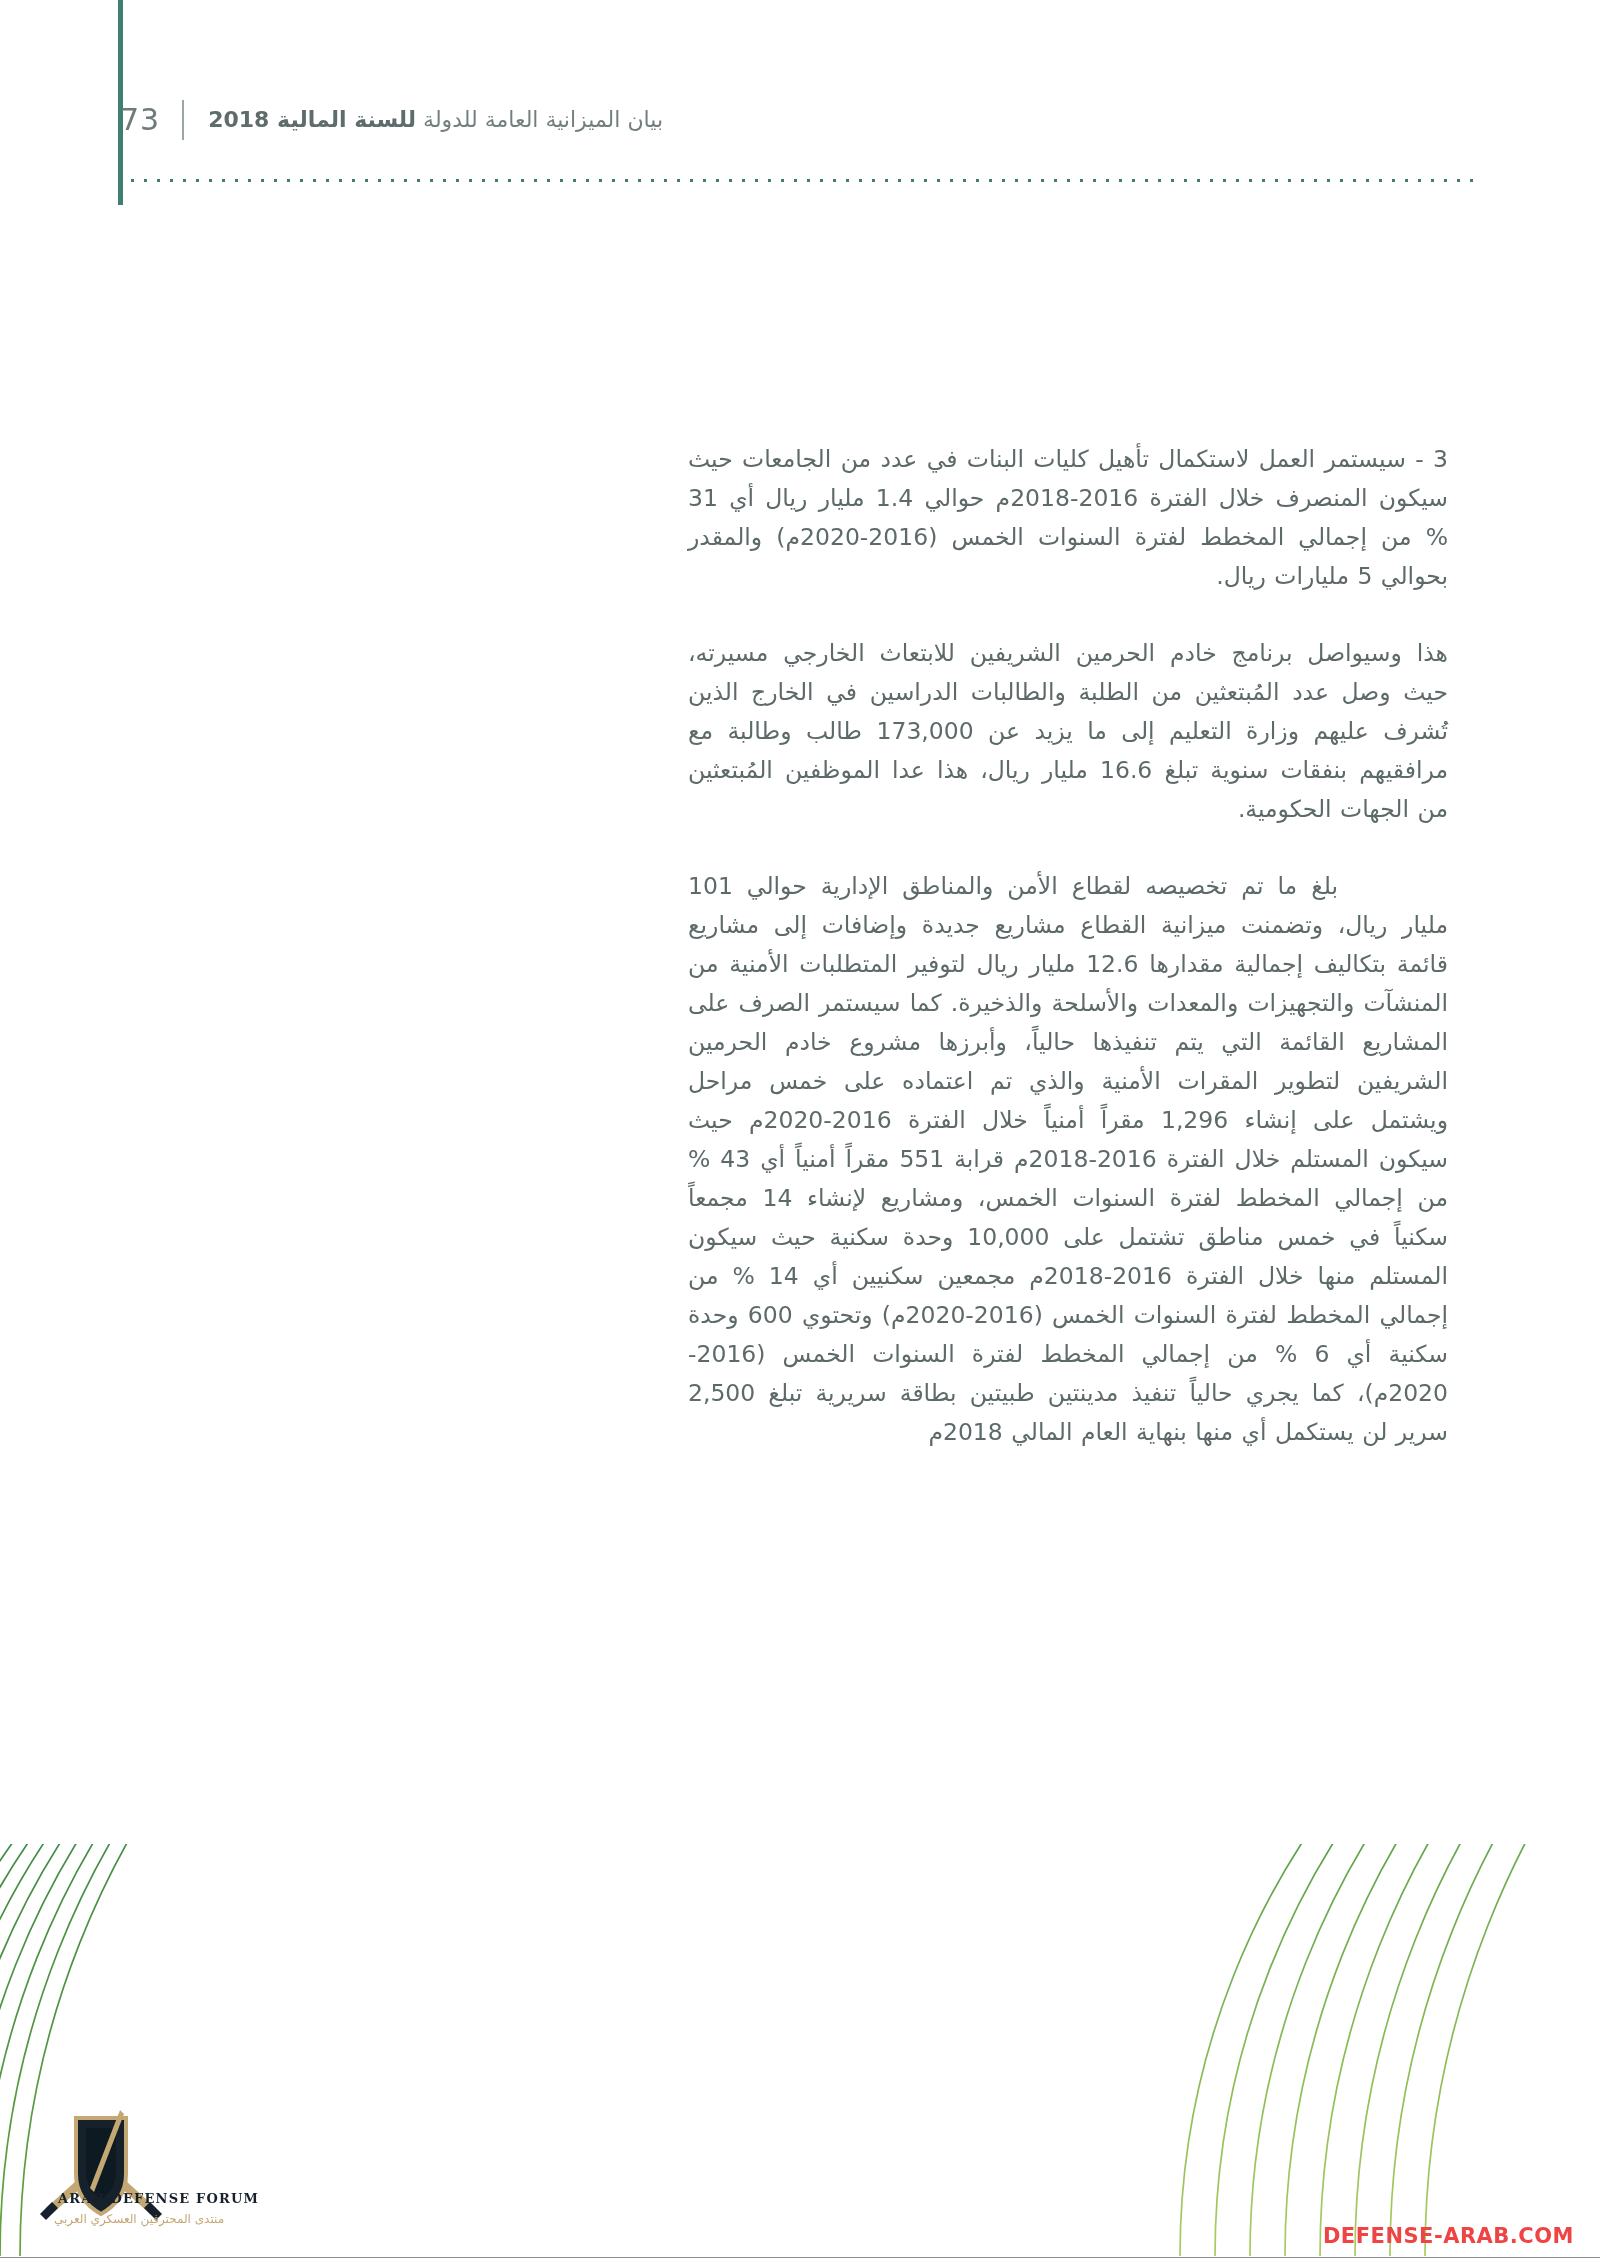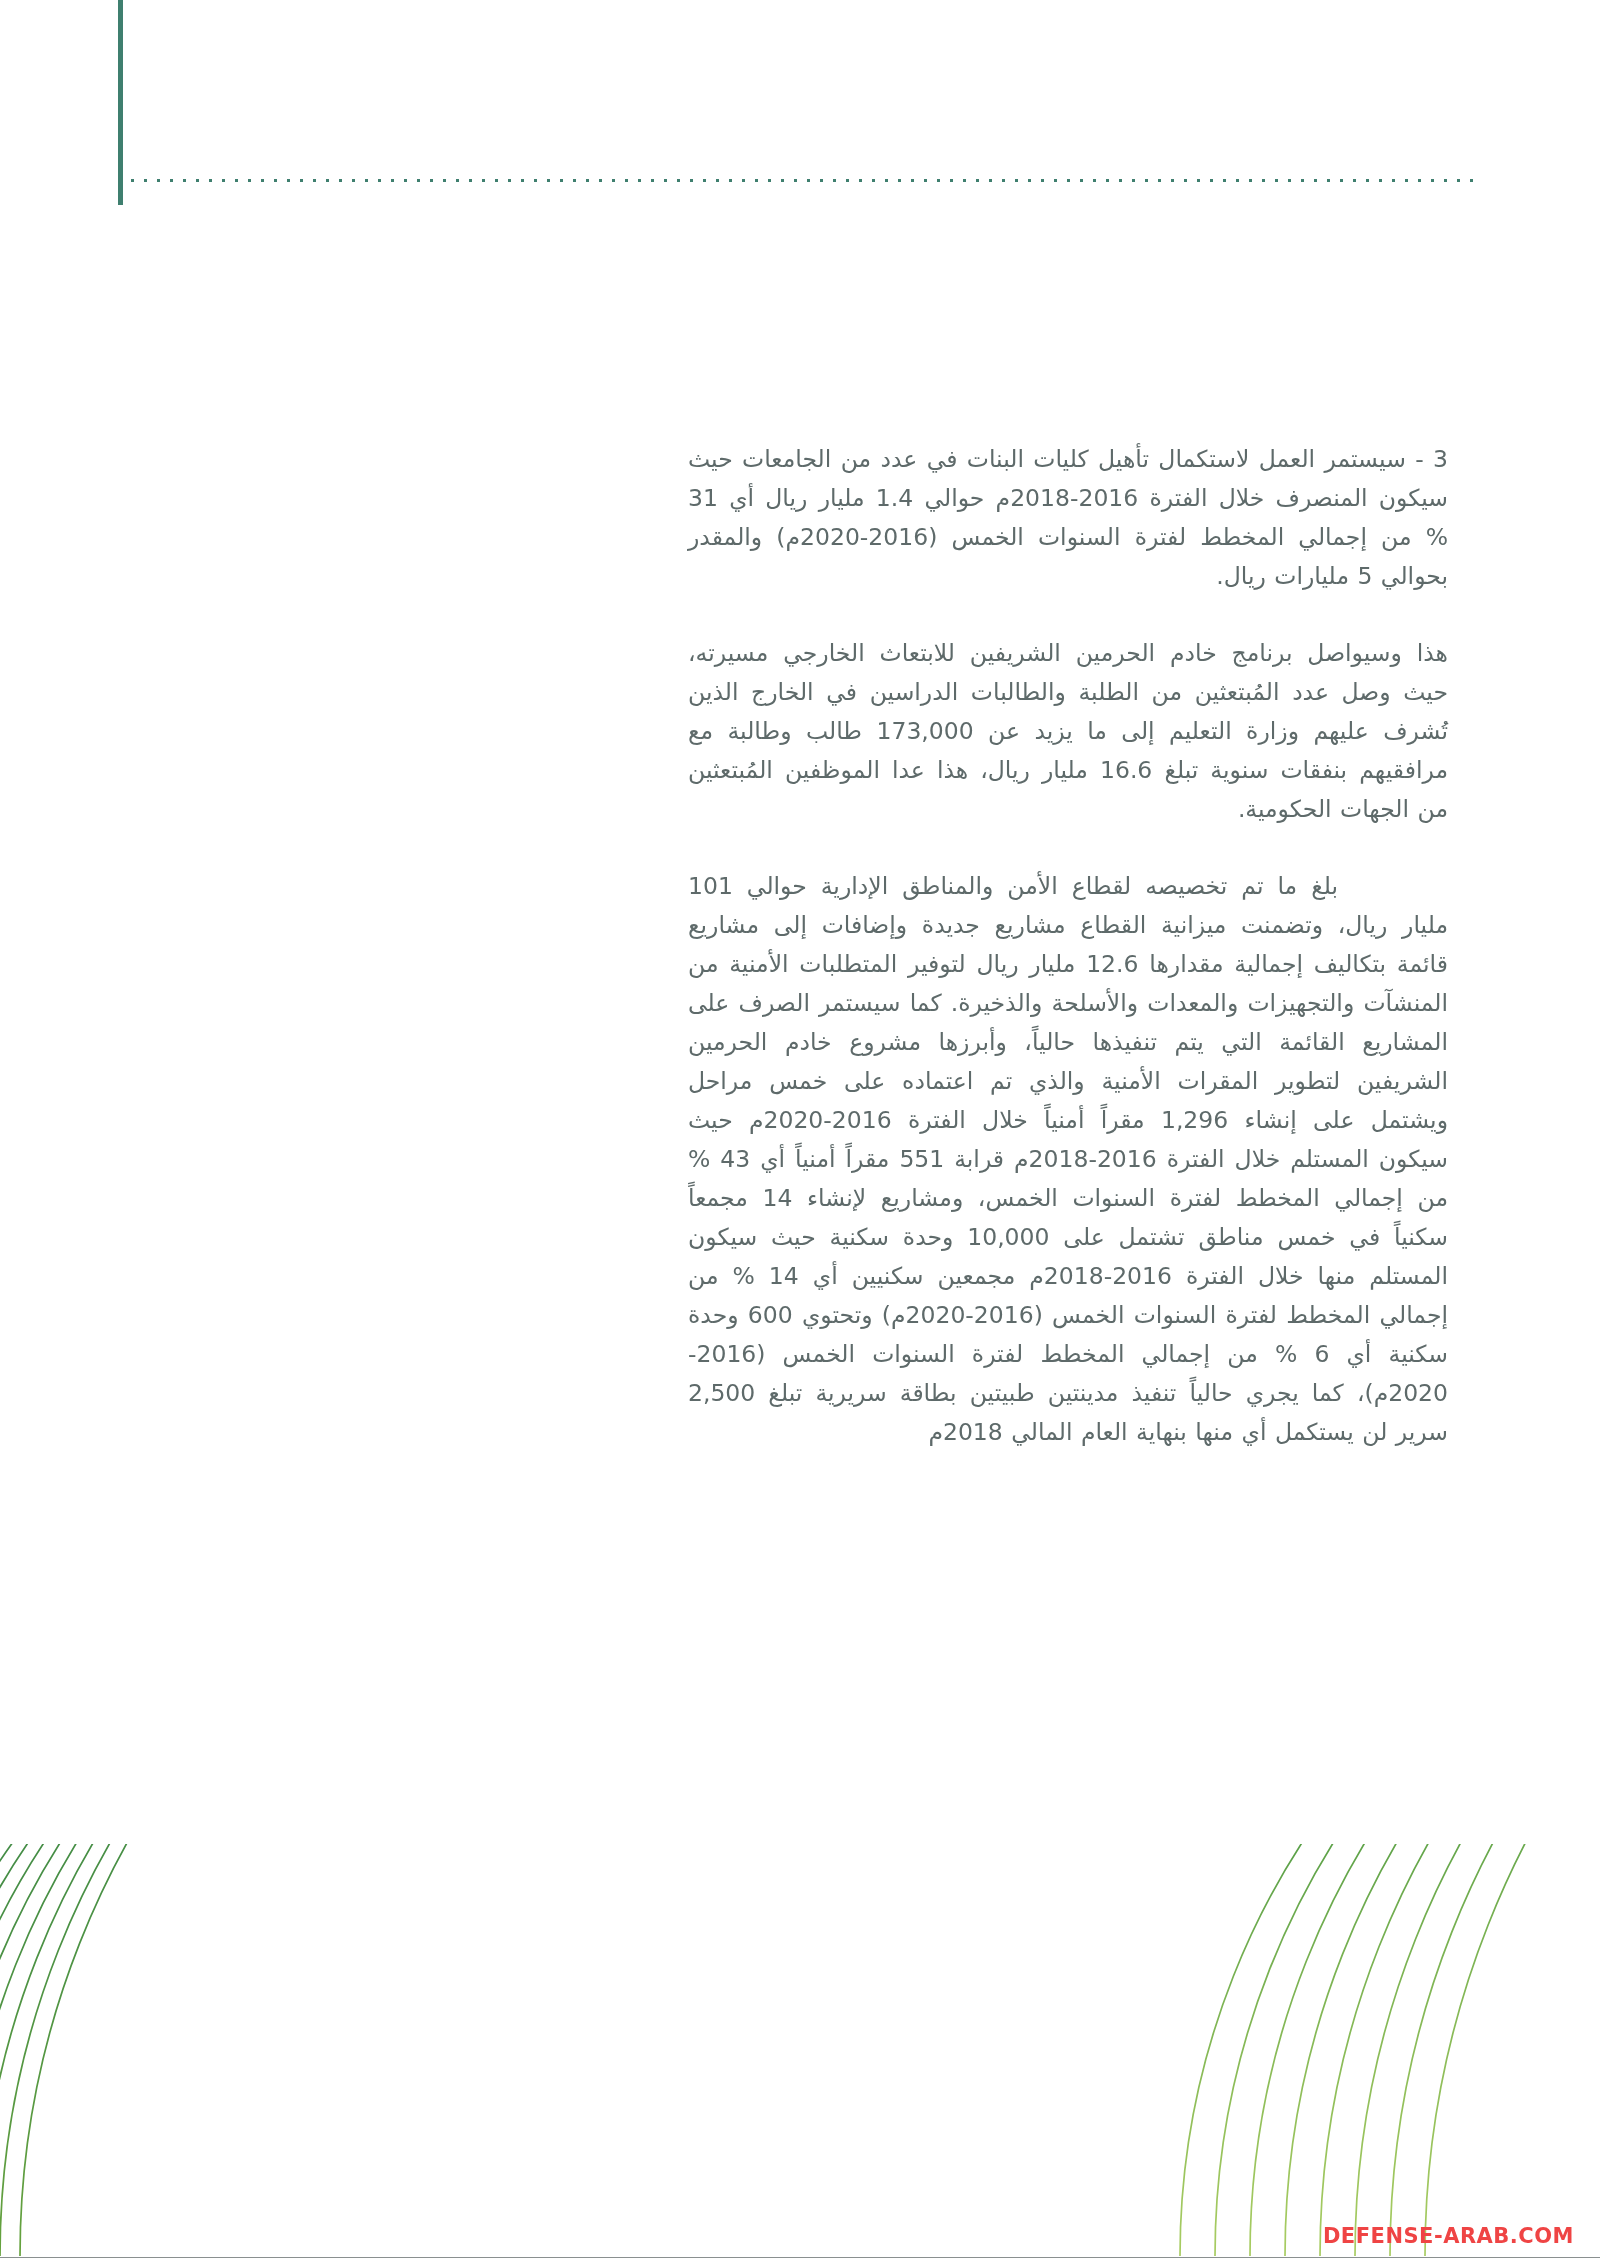--- a/index.html
+++ b/index.html
@@ -175,20 +175,27 @@
     direction: ltr;
   }
 </style>
 </head>
 <body>
 
 <div class="page">
 
   <div class="spine"></div>
 
+  <div class="header">
+    <div class="page-number">73</div>
+    <div class="header-divider"></div>
+    <div class="header-title">
+      <span>بيان الميزانية العامة للدولة </span><span class="bold">للسنة المالية 2018</span>
+    </div>
+  </div>
 
   <div class="dotted-rule"></div>
 
   <div class="content">
 
     <p class="para">3 - سيستمر العمل لاستكمال تأهيل كليات البنات في عدد من الجامعات حيث سيكون المنصرف خلال الفترة 2016-2018م حوالي 1.4 مليار ريال أي 31 % من إجمالي المخطط لفترة السنوات الخمس (2016-2020م) والمقدر بحوالي 5 مليارات ريال.</p>
 
     <p class="para">هذا وسيواصل برنامج خادم الحرمين الشريفين للابتعاث الخارجي مسيرته، حيث وصل عدد المُبتعثين من الطلبة والطالبات الدراسين في الخارج الذين تُشرف عليهم وزارة التعليم إلى ما يزيد عن 173,000 طالب وطالبة مع مرافقيهم بنفقات سنوية تبلغ 16.6 مليار ريال، هذا عدا الموظفين المُبتعثين من الجهات الحكومية.</p>
 
 
@@ -240,16 +247,35 @@
         <path d="M 1285 412 A 820 820 0 0 1 2105 -408"></path>
         <path d="M 1320 412 A 840 840 0 0 1 2160 -428"></path>
         <path d="M 1355 412 A 860 860 0 0 1 2215 -448"></path>
         <path d="M 1390 412 A 880 880 0 0 1 2270 -468"></path>
         <path d="M 1425 412 A 900 900 0 0 1 2325 -488"></path>
       </g>
     </svg>
     <div class="baseline-rule"></div>
   </div>
 
+  <div class="logo">
+    <svg width="190" height="150" viewBox="0 0 190 150" xmlns="http://www.w3.org/2000/svg">
+
+      <g>
+        <path d="M 18 112 L 78 58 L 84 64 L 24 118 Z" fill="#c4a874"></path>
+        <path d="M 12 118 L 24 106 L 30 112 L 18 124 Z" fill="#17212b"></path>
+        <path d="M 128 112 L 68 58 L 62 64 L 122 118 Z" fill="#c4a874"></path>
+        <path d="M 134 118 L 122 106 L 116 112 L 128 124 Z" fill="#17212b"></path>
+      </g>
+
+      <path d="M 48 22 L 98 22 L 98 78 Q 98 104 73 118 Q 48 104 48 78 Z" fill="#17212b" stroke="#c4a874" stroke-width="4"></path>
+
+      <path d="M 58 32 L 88 32 L 88 76 Q 88 94 73 103 Q 58 94 58 76 Z" fill="#0e1a22"></path>
+
+      <path d="M 92 14 L 96 18 L 66 96 L 62 92 Z" fill="#c4a874"></path>
+    </svg>
+    <div class="logo-text">ARAB DEFENSE FORUM</div>
+    <div class="logo-sub">منتدى المحترفين العسكري العربي</div>
+  </div>
 
   <div class="watermark">DEFENSE-ARAB.COM</div>
 
 </div>
 
 </body></html>

